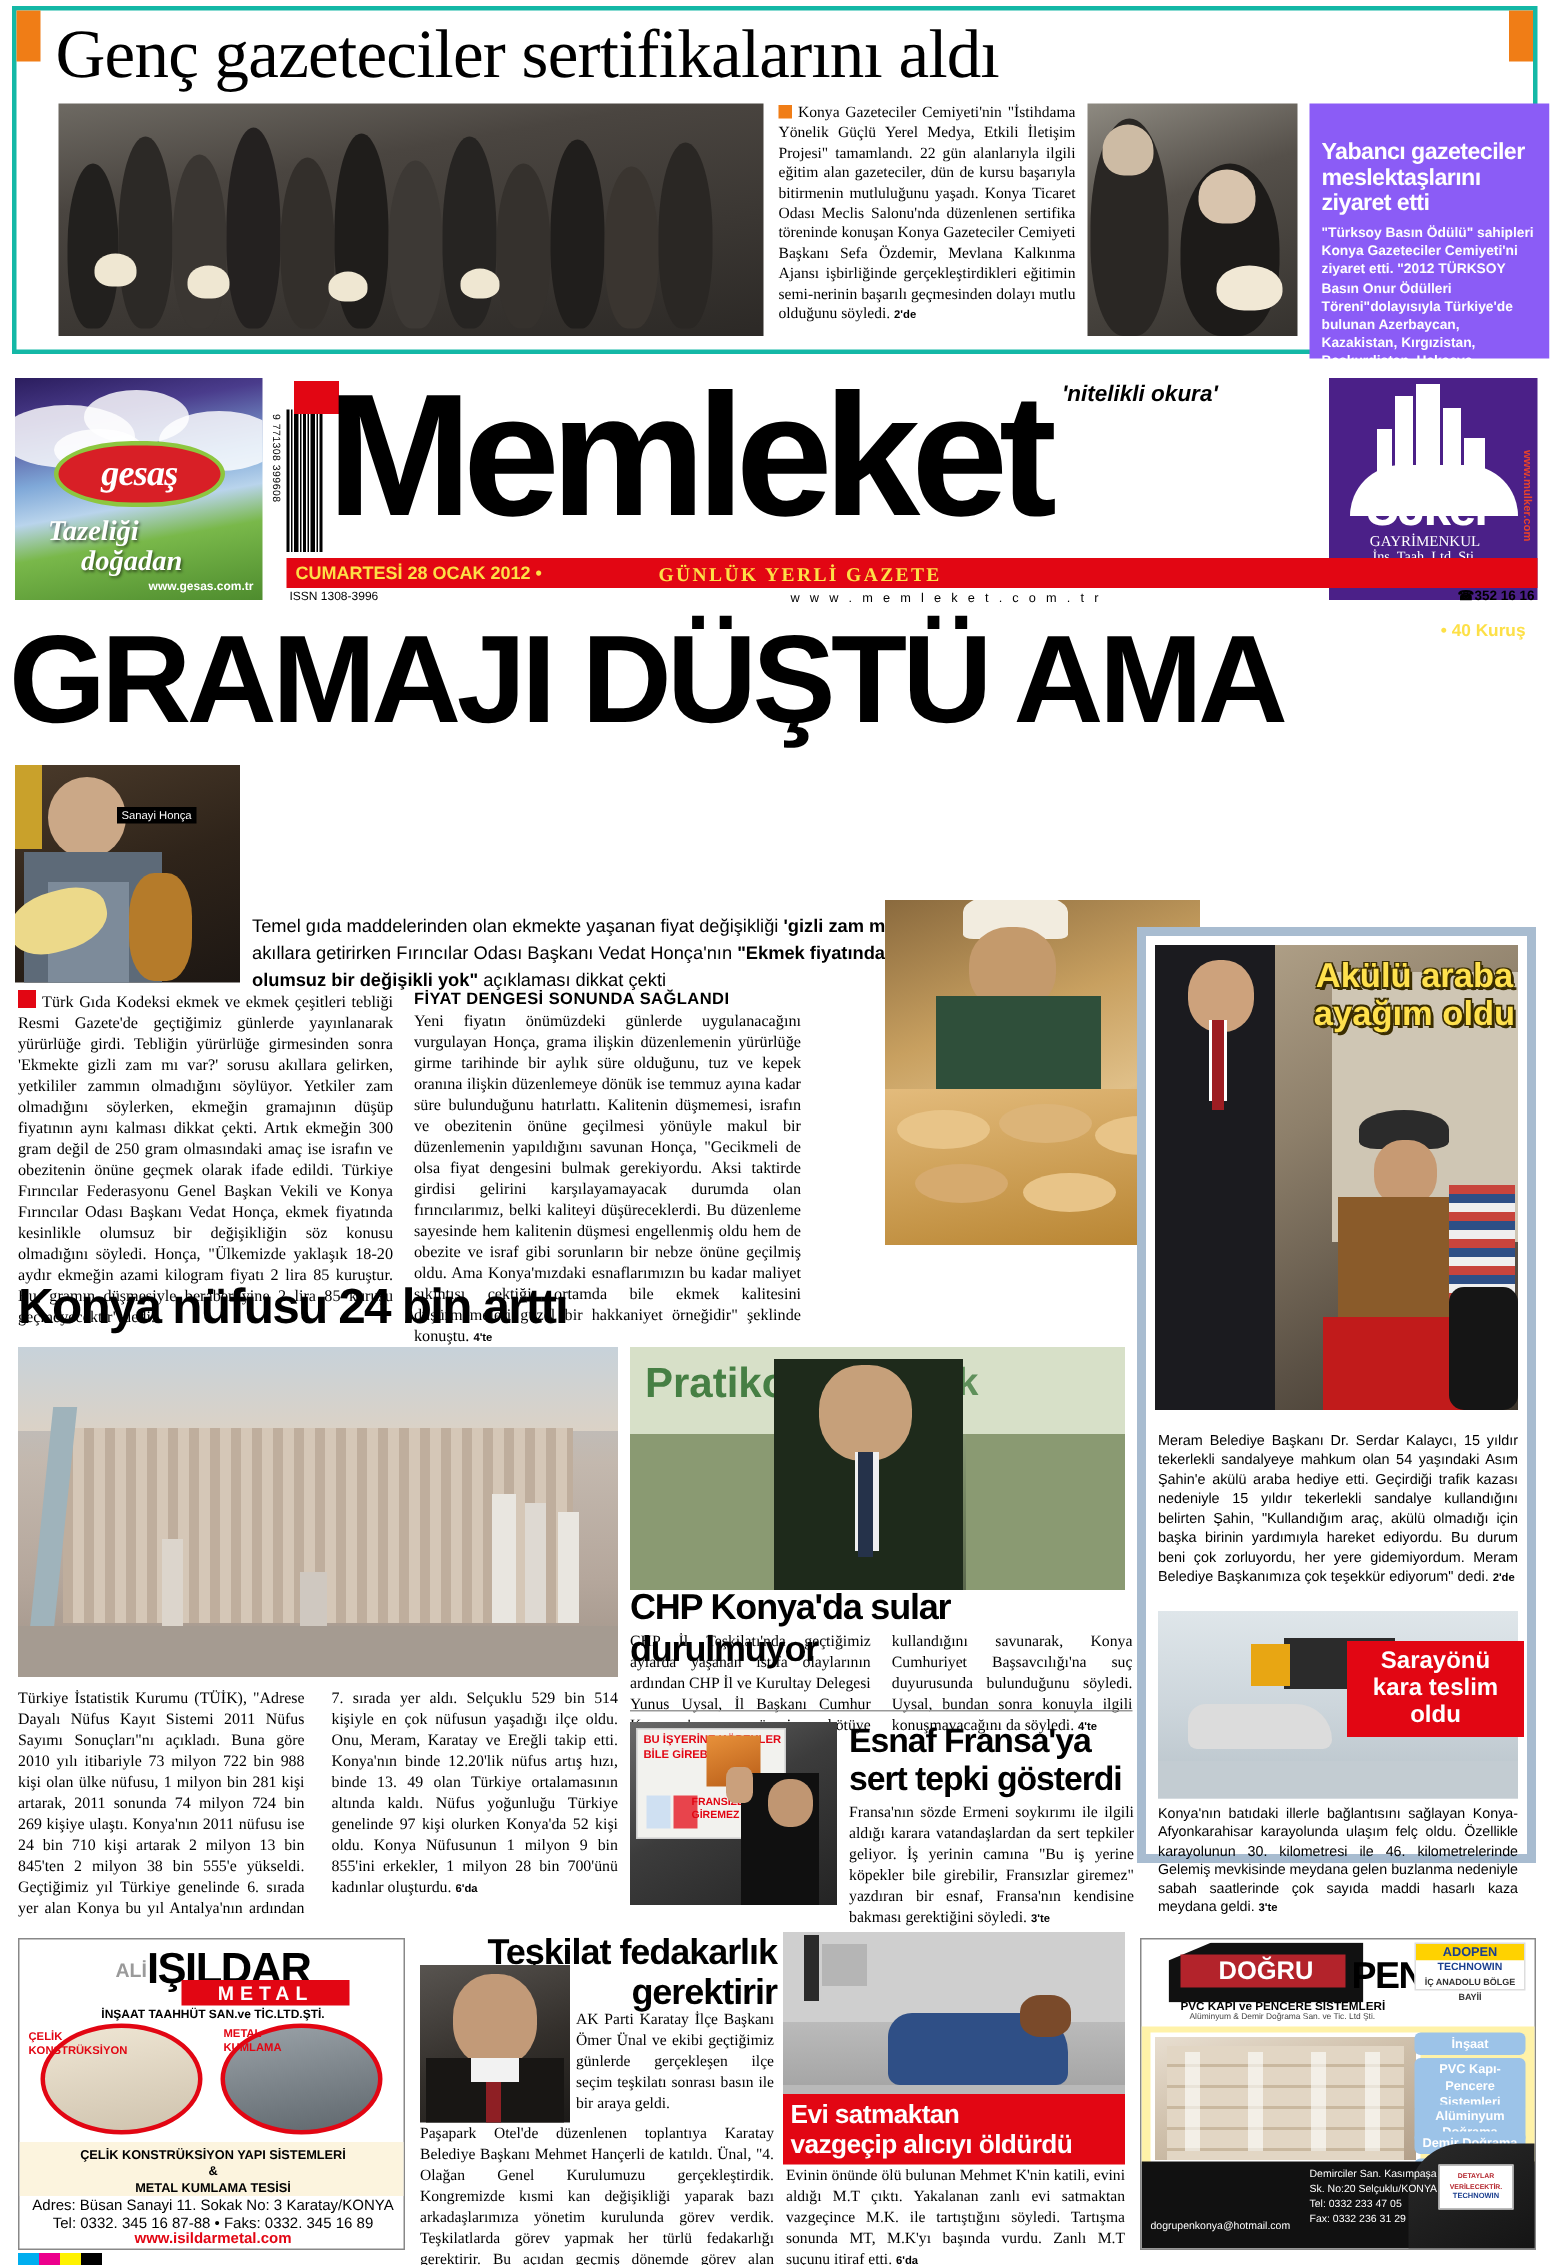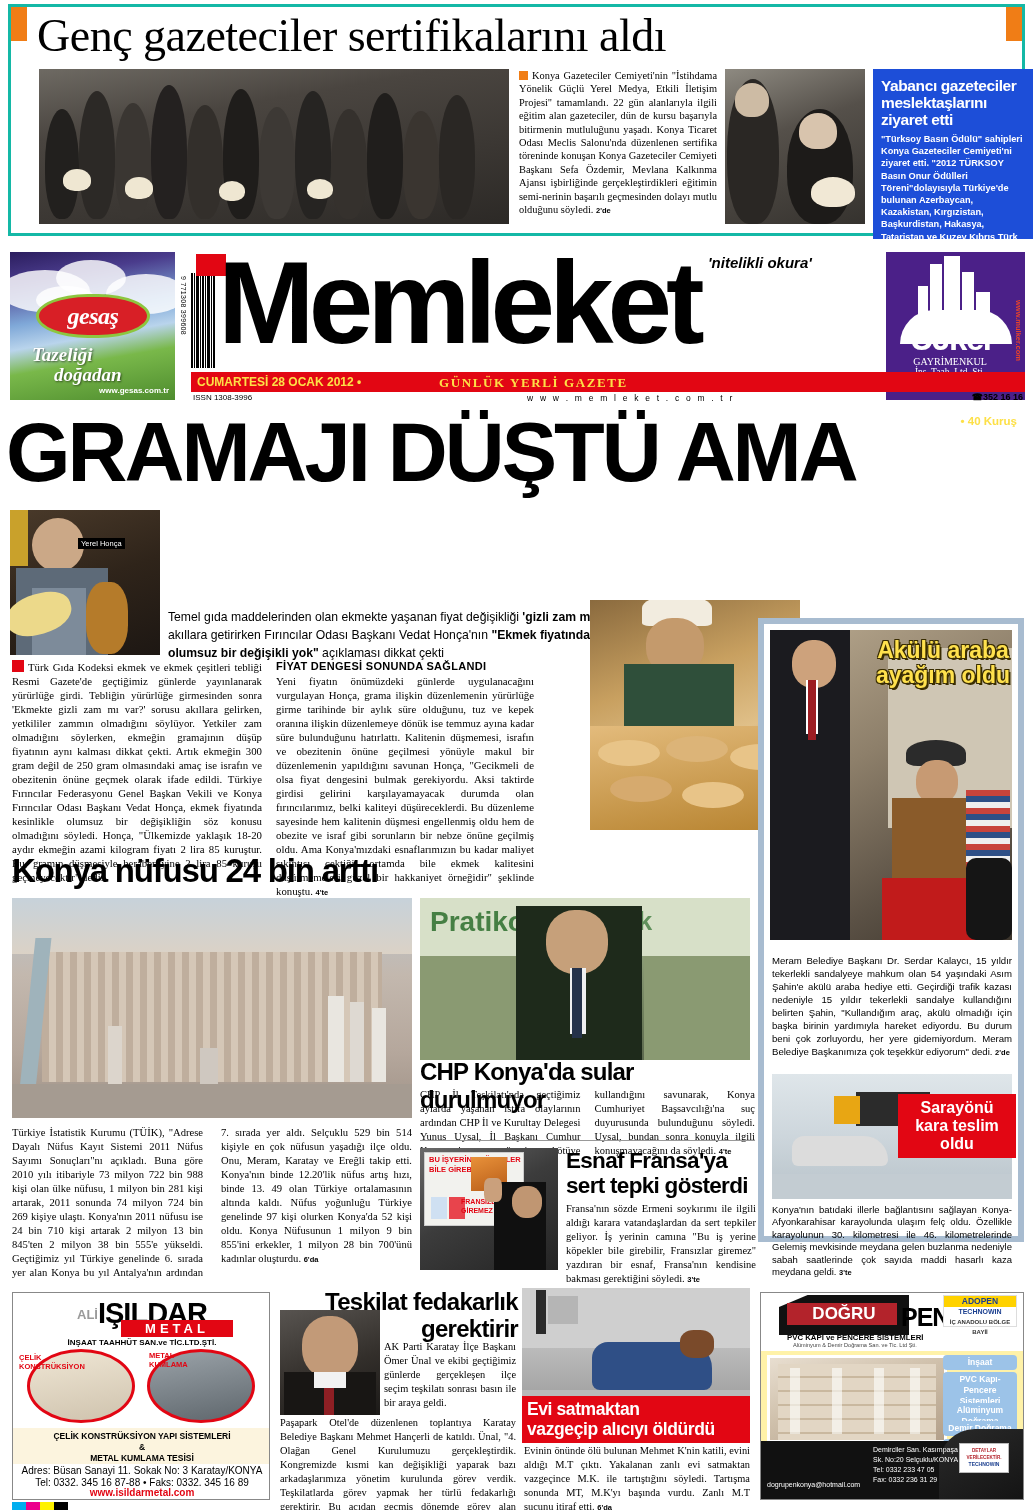--- a/index.html
+++ b/index.html
@@ -45,21 +45,21 @@
     font-size: 10.4px; line-height: 13.4px; text-align: justify;
     font-family: "Liberation Serif", serif;
   }
   .sq-orange {
     display: inline-block; width: 9px; height: 9px; background: #F07D16;
     margin-right: 4px; vertical-align: -1px;
   }
   .pageref { font-family: "Liberation Sans", sans-serif; font-size: 7.5px; font-weight: bold; }
   .orangebox {
     position: absolute; left: 862px; top: 62px; width: 160px; height: 170px;
-    background: #1d4ed8; color: #fff; padding: 8px 8px 6px 8px;
+    background: #8b5cf6; color: #fff; padding: 24px 8px 6px 8px;
   }
   .orangebox h3 {
     font-family: "Liberation Sans", sans-serif;
     font-size: 15.5px; font-weight: bold; line-height: 17px; letter-spacing: -0.4px;
   }
   .orangebox p {
     font-family: "Liberation Sans", sans-serif;
     font-size: 9.2px; line-height: 12.2px; font-weight: bold; margin-top: 5px;
   }
   .orangebox .pageref { color: #fff; font-size: 7.5px; }
@@ -538,21 +538,21 @@
   </div>
 
   <div class="vedat-photo">
     <div style="position:absolute;left:22px;top:8px;width:52px;height:54px;background:#cba887;border-radius:50%;"></div>
     <div style="position:absolute;left:6px;top:58px;width:92px;height:88px;background:#5d6a78;"></div>
     <div style="position:absolute;left:22px;top:78px;width:54px;height:68px;background:#7d8b9a;"></div>
     <div style="position:absolute;left:-4px;top:84px;width:66px;height:40px;background:#ecd98a;border-radius:50% 40% 50% 40%;transform:rotate(-14deg);"></div>
     <div style="position:absolute;left:76px;top:72px;width:42px;height:72px;background:#b57b2a;border-radius:40%;"></div>
     <div style="position:absolute;left:0;top:0;width:18px;height:56px;background:#c9a12b;"></div>
   </div>
-  <div class="vedat-cap">Yerel Honça</div>
+  <div class="vedat-cap">Sanayi Honça</div>
 
   <div class="lead-deck">
     <span>Temel gıda maddelerinden olan ekmekte yaşanan fiyat değişikliği </span><b>'gizli zam mı?'</b><span> sorusunu akıllara getirirken Fırıncılar Odası Başkanı Vedat Honça'nın </span><b>"Ekmek fiyatında kesinlikle olumsuz bir değişikli yok"</b><span> açıklaması dikkat çekti</span>
   </div>
 
   <div class="bread-photo">
     <div style="position:absolute;left:52px;top:-4px;width:70px;height:30px;background:#f2ecdf;border-radius:40% 40% 10% 10%;"></div>
     <div style="position:absolute;left:56px;top:18px;width:58px;height:56px;background:#c49a6c;border-radius:45%;"></div>
     <div style="position:absolute;left:34px;top:64px;width:110px;height:62px;background:#2f4f3a;"></div>
     <div style="position:absolute;left:0;top:126px;width:210px;height:104px;background:linear-gradient(170deg,#e3bb7c,#b7832f);"></div>

